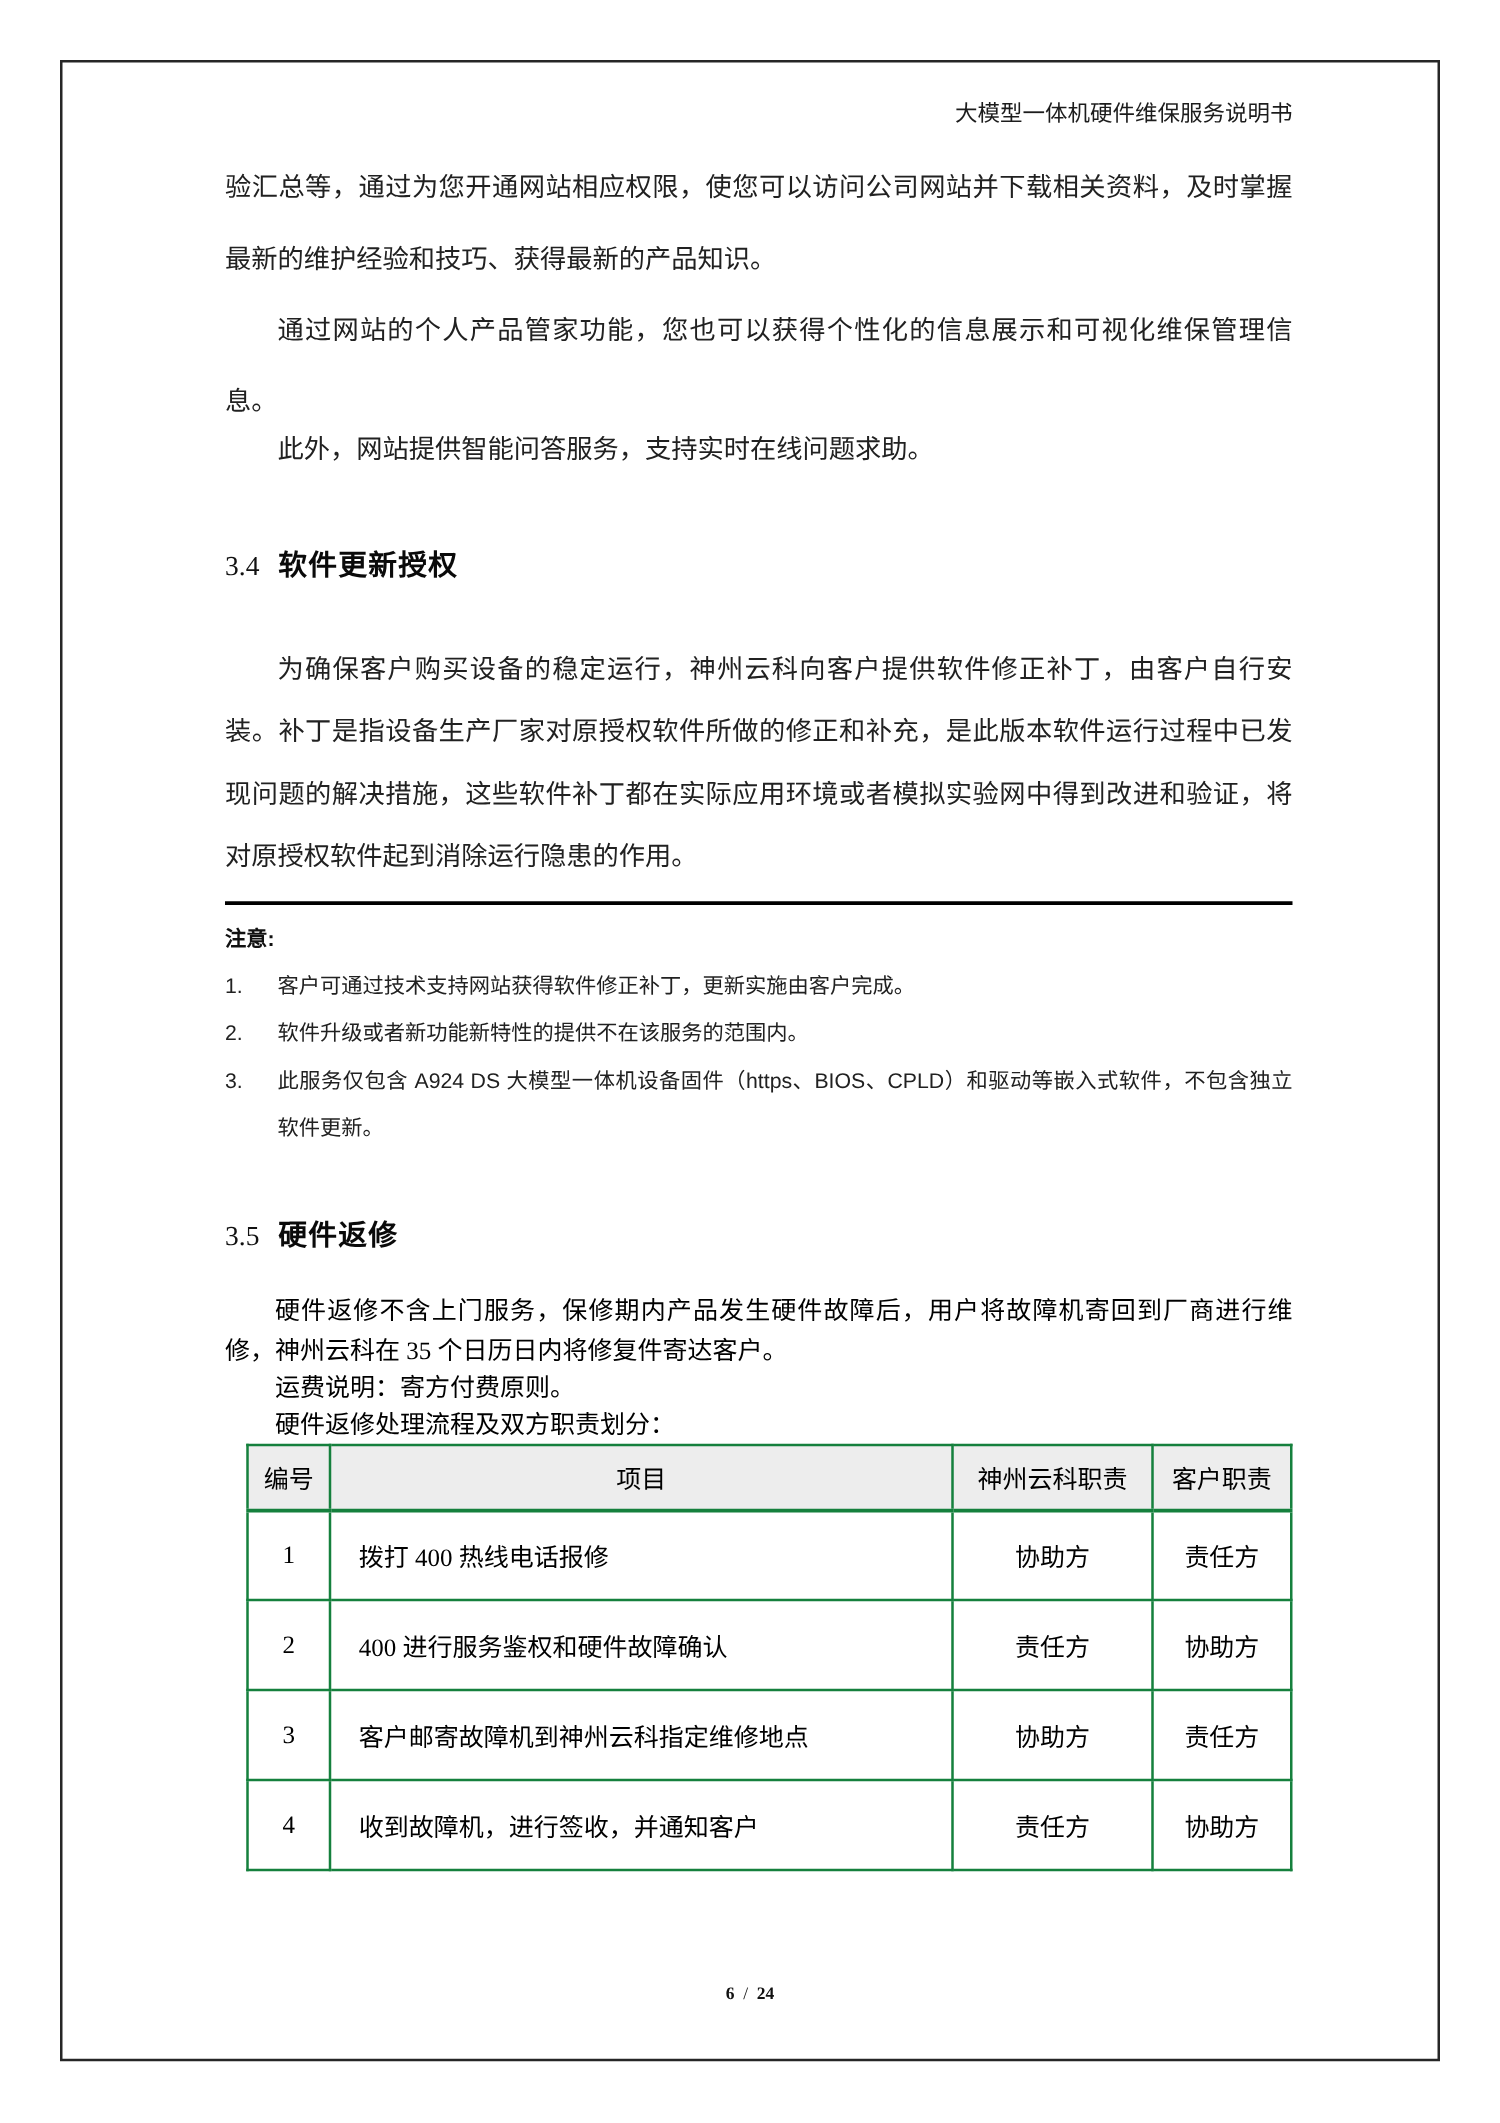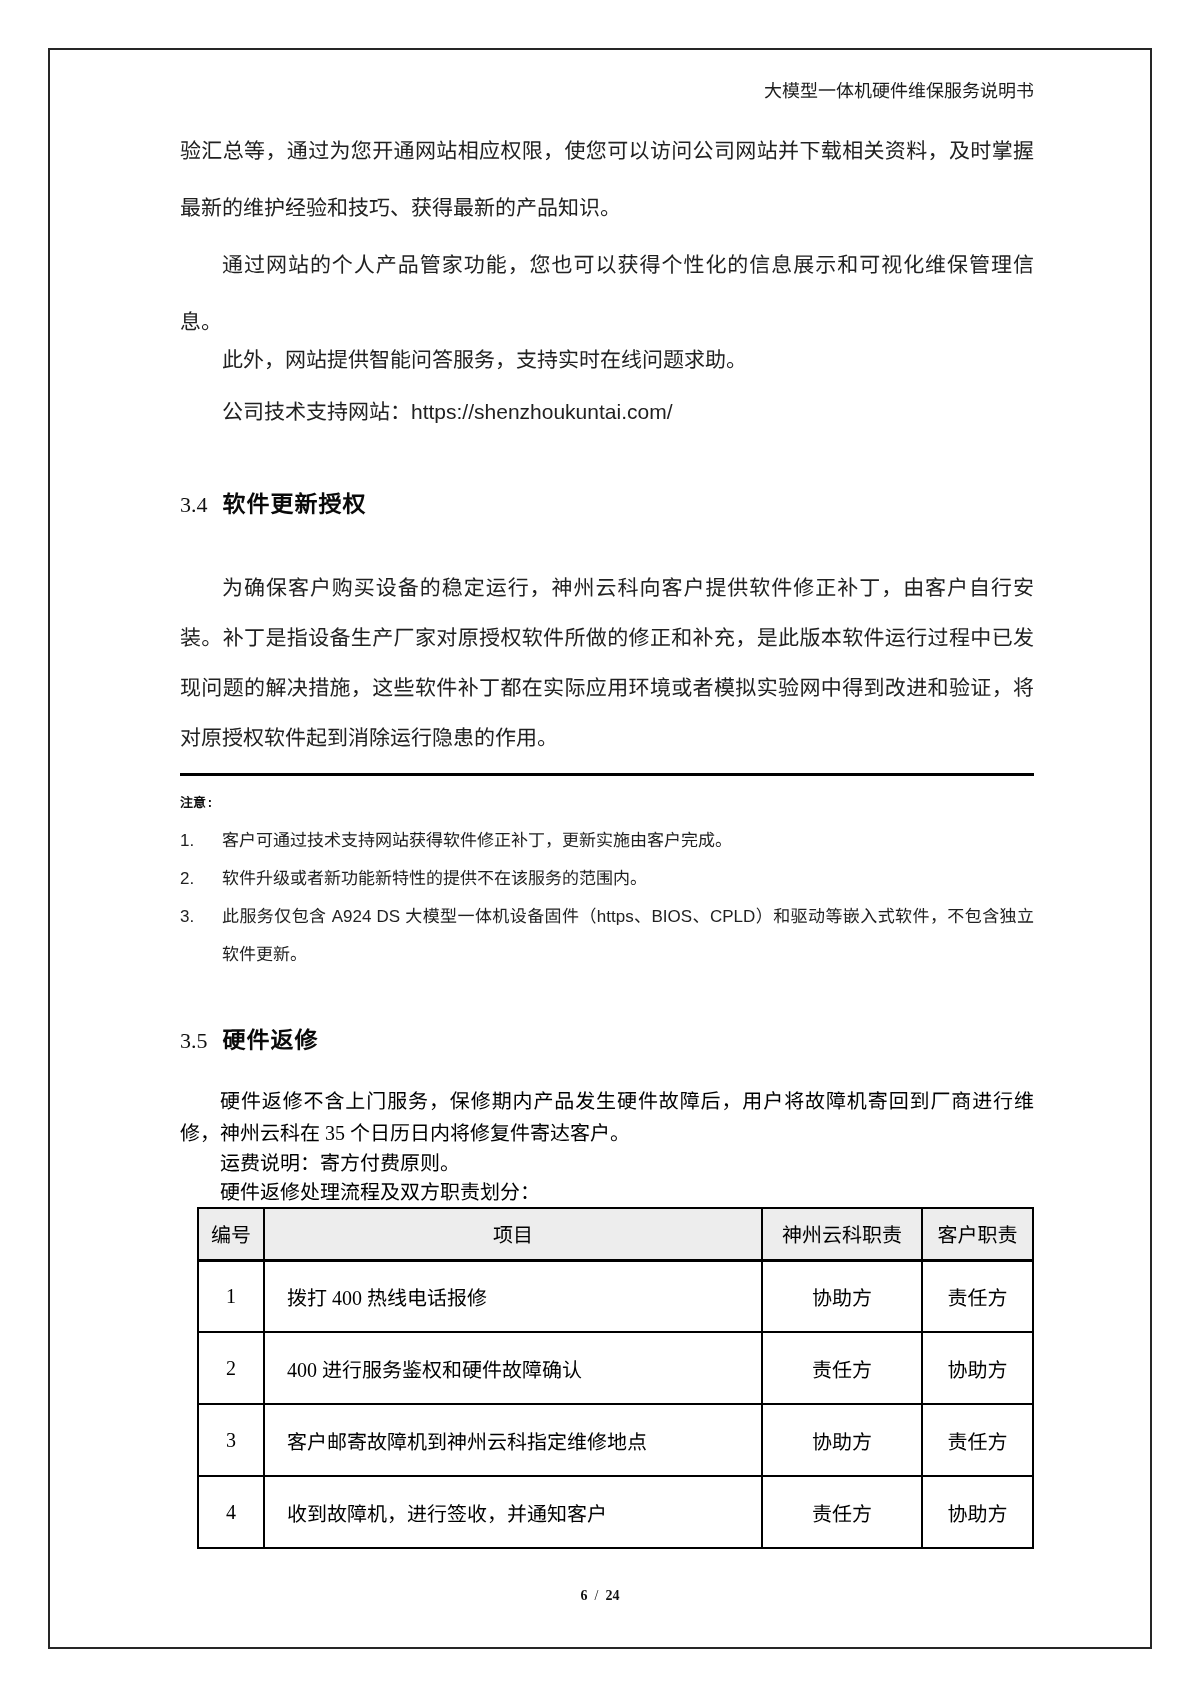--- a/index.html
+++ b/index.html
@@ -25,33 +25,33 @@
 
   .heading { display:flex; align-items:baseline; gap:15px; line-height:32px; }
   .h34 { margin-top:50px; }
   .h35 { margin-top:50px; }
   .h-num { font-family:"Liberation Serif", serif; font-size:22px; color:#111; }
   .h-title { font-family:"Liberation Sans", sans-serif; font-size:23px; font-weight:bold; color:#0a0a0a; letter-spacing:1px; }
 
   .p-s34 { margin-top:42px; }
 
   .note-rule { margin-top:10px; border-top:3px solid #000; width:100%; height:0; }
-  .note-label { margin-top:16px; font-size:13px; font-weight:bold; line-height:24px; color:#111;font-family:Liberation Mono, monospace; }
+  .note-label { margin-top:16px; font-size:17px; font-weight:bold; line-height:24px; color:#111; }
   .notes { margin-top:6px; }
   .note-item { display:flex; line-height:38px; font-size:17px; color:#212121; }
   .note-num { width:42px; flex:none; }
   .note-text { flex:1; text-align:justify; }
 
   .p-serif { font-family:"Liberation Serif", serif; font-size:20px; color:#000; text-align:justify; }
   .ps1 { margin-top:28px; line-height:32px; }
   .ps2 { line-height:29px; }
 
   table.resp { margin-left:17px; margin-top:0; width:835px; border-collapse:collapse; table-layout:fixed;
                font-family:"Liberation Serif", serif; font-size:20px; color:#000; }
-  table.resp th, table.resp td { border:2px solid #000000; text-align:center; vertical-align:middle; font-weight:normal;font-family:Liberation Serif, serif; }
+  table.resp th, table.resp td { border:2px solid #15803d; text-align:center; vertical-align:middle; font-weight:normal;font-family:Liberation Serif, serif; }
   table.resp th { height:52px; border-bottom-width:3px; }
   table.resp td { height:72px; }
   table.resp td.cell-item { text-align:left; padding-left:22px; }
 
   .footer { position:absolute; left:0; top:1588px; width:100%; text-align:center;
             font-family:"Liberation Serif", serif; font-size:14px; font-weight:bold; color:#111; }
   .footer .sep { margin:0 7px; font-weight:normal; }
 </style>
 </head>
 <body>
@@ -59,21 +59,20 @@
 <div class="page">
   <div class="page-border"></div>
 
   <div class="content">
 
     <div class="doc-header">大模型一体机硬件维保服务说明书</div>
 
     <p class="p-sans lh57 p1">验汇总等，通过为您开通网站相应权限，使您可以访问公司网站并下载相关资料，及时掌握最新的维护经验和技巧、获得最新的产品知识。</p>
     <p class="p-sans lh57 indent">通过网站的个人产品管家功能，您也可以获得个性化的信息展示和可视化维保管理信息。</p>
     <p class="p-sans lh52 indent p3">此外，网站提供智能问答服务，支持实时在线问题求助。</p>
-    <p class="p-sans lh52 indent">公司技术支持网站：https://shenzhoukuntai.com/</p>
 
     <div class="heading h34">
       <span class="h-num">3.4</span>
       <span class="h-title">软件更新授权</span>
     </div>
 
     <p class="p-sans lh50 indent p-s34">为确保客户购买设备的稳定运行，神州云科向客户提供软件修正补丁，由客户自行安装。补丁是指设备生产厂家对原授权软件所做的修正和补充，是此版本软件运行过程中已发现问题的解决措施，这些软件补丁都在实际应用环境或者模拟实验网中得到改进和验证，将对原授权软件起到消除运行隐患的作用。</p>
 
     <div class="note-rule"></div>
     <div class="note-label">注意:</div>

